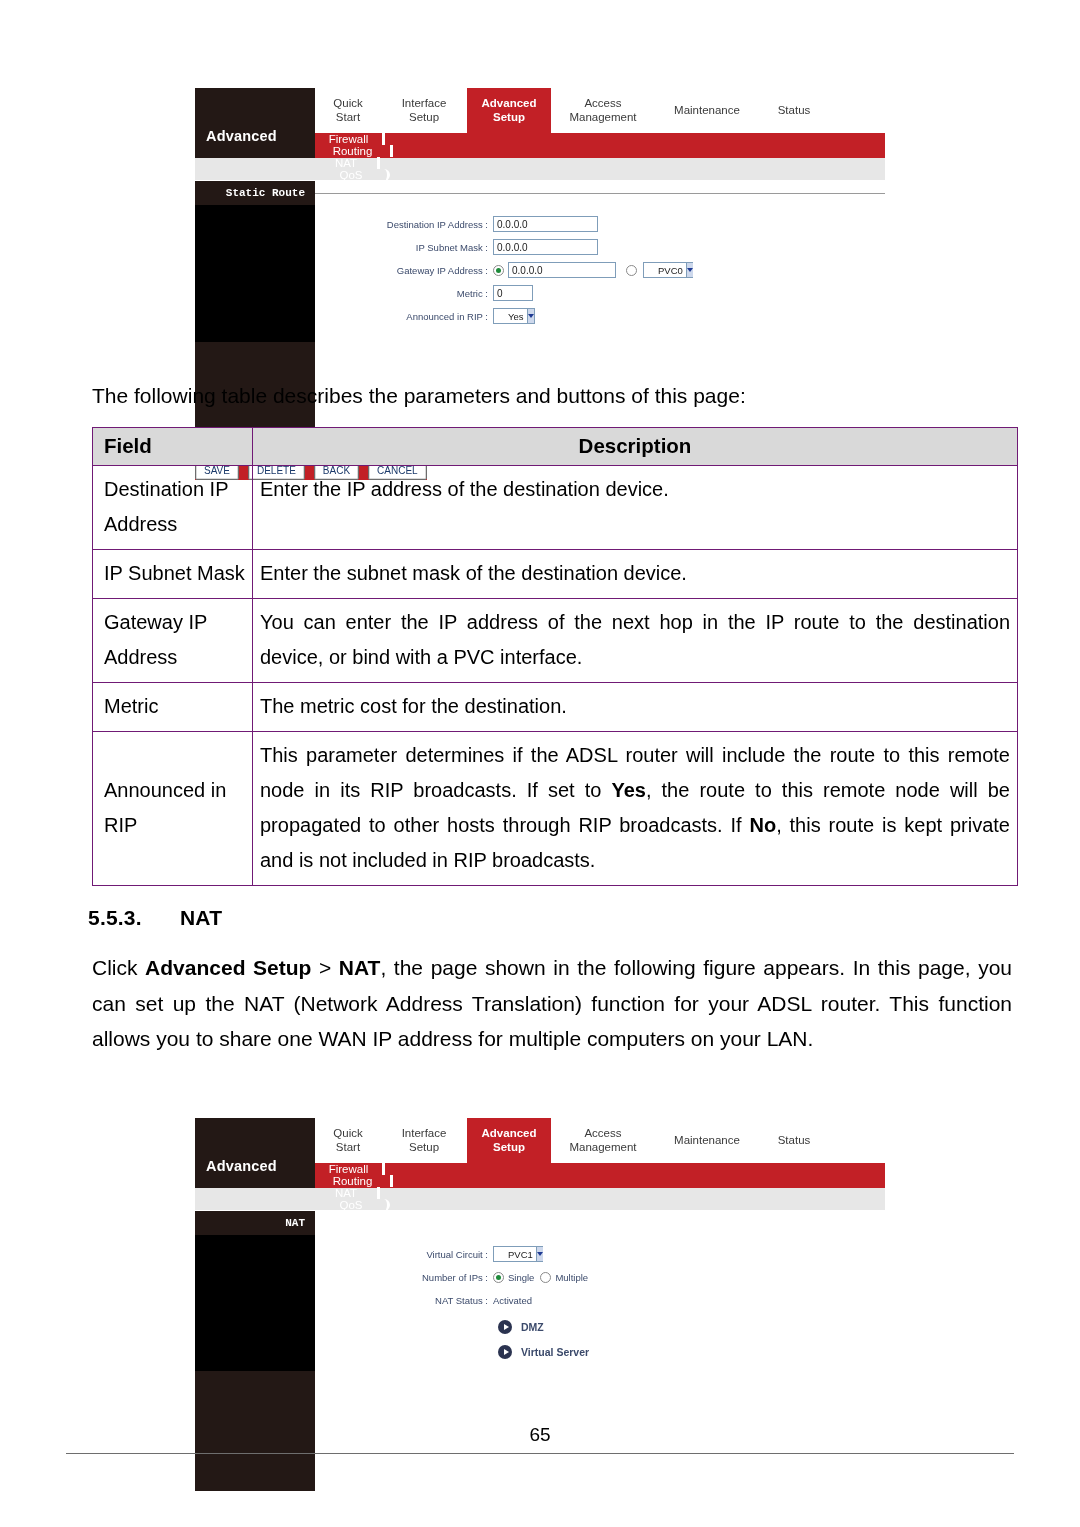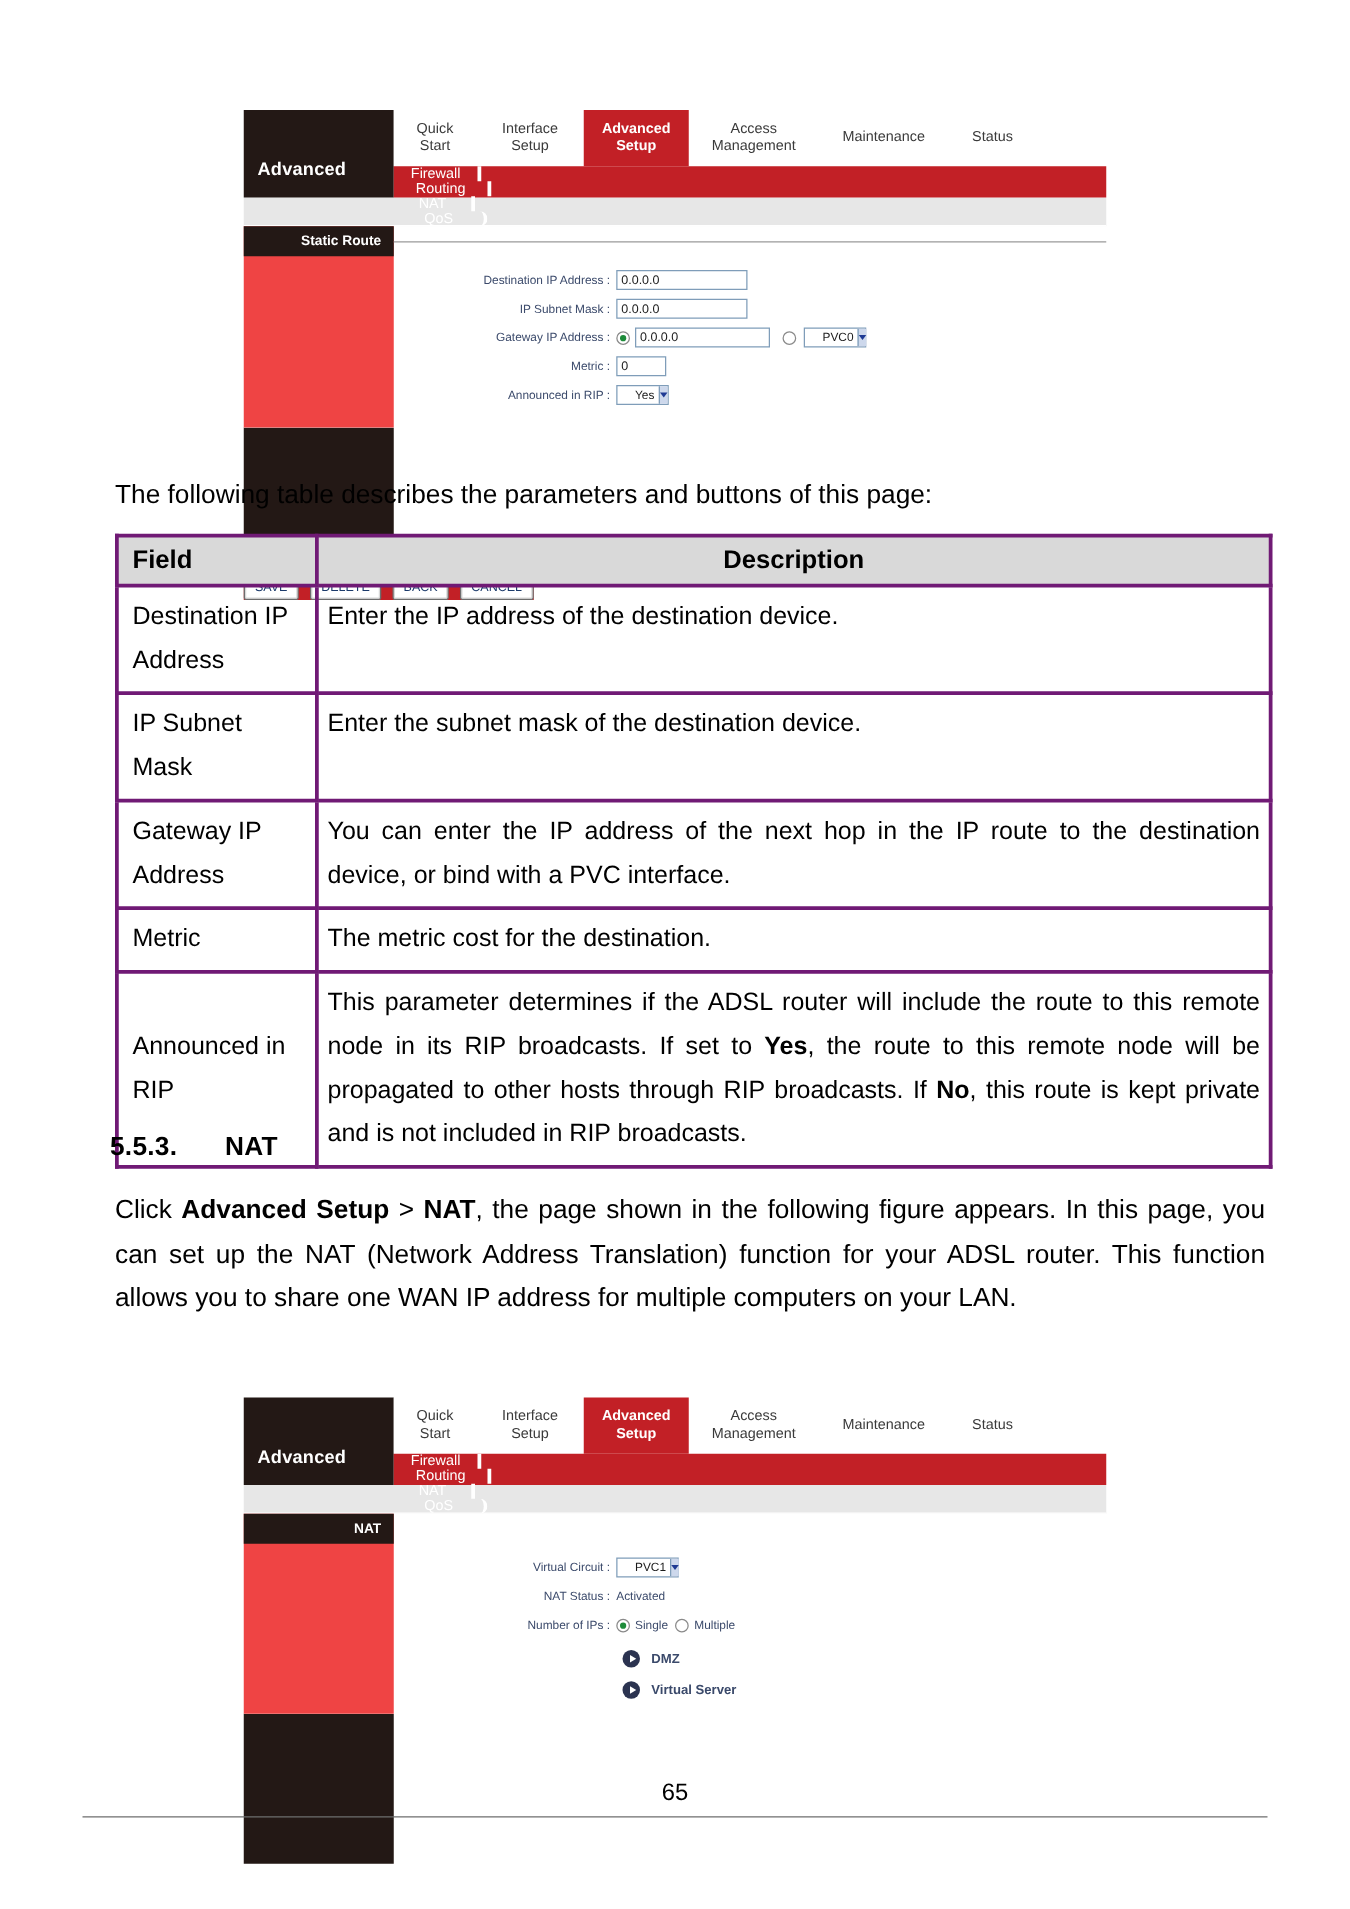--- a/index.html
+++ b/index.html
@@ -115,23 +115,24 @@
     border-bottom: 1px solid #ffffff;
   }
 
   .ru-body {
     display: flex;
     background: #ffffff;
     position: relative;
   }
   .ru-sidebar {
     width: 120px;
-    background: #ef4444;
+    background: #000000;
     flex: 0 0 120px;
     position: relative;
+    font-family: Liberation Mono, monospace;
   }
   .ru-sectionlabel {
     background: #231815;
     color: #ffffff;
     font-size: 11px;
     font-weight: bold;
     height: 24px;
     display: flex;
     align-items: center;
     justify-content: flex-end;
@@ -337,21 +338,21 @@
   
   .param-table {
     position: absolute;
     left: 92px;
     top: 427px;
     width: 926px;
     border-collapse: collapse;
     table-layout: fixed;
   }
   .param-table td, .param-table th {
-    border: 3px solid #701a75;
+    border: 1px solid #701a75;
     vertical-align: top;
     padding: 6px 7px 7px 7px;
     font-size: 20px;
     line-height: 35px;
     font-family: "Liberation Sans", sans-serif;
     color: #000000;
   }
   .param-table thead th {
     background: #d9d9d9;
     font-weight: bold;
@@ -621,35 +622,35 @@
 
           <div class="ru-row">
             <div class="ru-label">Virtual Circuit :</div>
             <div class="ru-select w-pvc1">
               <span class="sel-val">PVC1</span>
               <span class="sel-arrow"></span>
             </div>
           </div>
 
           <div class="ru-row">
-            <div class="ru-label">NAT Status :</div>
-            <div class="ru-static-text">Activated</div>
-          </div>
-
-          <div class="ru-row">
             <div class="ru-label">Number of IPs :</div>
             <span class="radio on"></span>
             <span class="radio-gap"></span>
             <span class="ru-radio-label">Single</span>
             <span class="gap6"></span>
             <span class="radio"></span>
             <span class="radio-gap"></span>
             <span class="ru-radio-label">Multiple</span>
           </div>
 
+          <div class="ru-row">
+            <div class="ru-label">NAT Status :</div>
+            <div class="ru-static-text">Activated</div>
+          </div>
+
           <div class="ru-linkrow">
             <span class="ru-arrow-icon"></span>
             <span class="ru-linklabel">DMZ</span>
           </div>
 
           <div class="ru-linkrow">
             <span class="ru-arrow-icon"></span>
             <span class="ru-linklabel">Virtual Server</span>
           </div>
 

